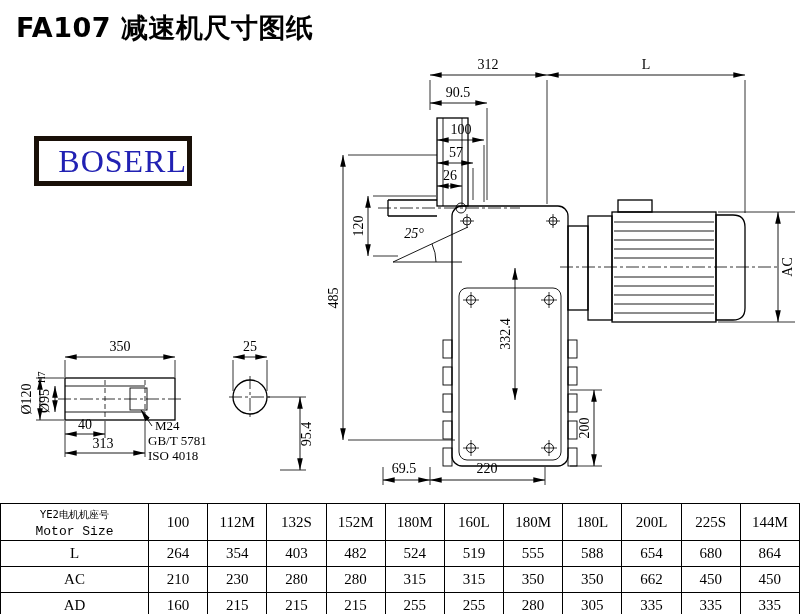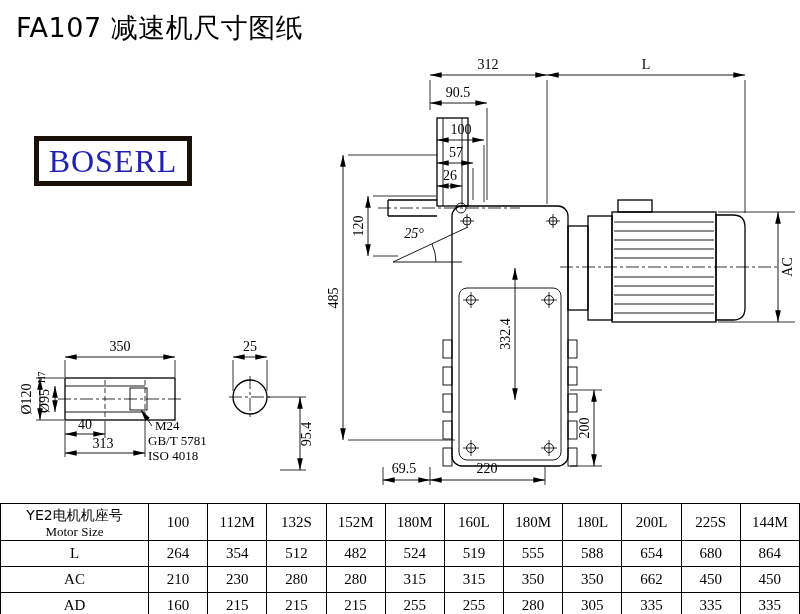--- a/index.html
+++ b/index.html
@@ -1,36 +1,36 @@
 <!DOCTYPE html>
 <html><head>
 <meta charset="utf-8">
 <style>
   html,body{margin:0;padding:0;}
   body{width:800px;height:614px;position:relative;background:#fff;overflow:hidden;font-family:"Liberation Serif",serif;}
-  .title{position:absolute;left:16px;top:10px;font-family:"DejaVu Sans",sans-serif;font-weight:normal;font-size:27px;color:#000;letter-spacing:0.5px;}
-  .logo{position:absolute;left:34px;top:136px;width:148px;height:40px;border:5px solid #191008;background:#fff;display:flex;align-items:center;justify-content:center;}
+  .title{position:absolute;left:16px;top:10px;font-family:"DejaVu Sans",sans-serif;font-weight:bold;font-size:27px;color:#000;letter-spacing:0.5px;}
+  .logo{position:absolute;left:34px;top:136px;width:148px;height:40px;border:5px solid #191008;background:#fff;display:flex;align-items:center;justify-content:flex-end;}
   .logo span{font-family:"Liberation Serif",serif;font-size:32px;color:#2121b3;letter-spacing:1px;}
   svg.draw{position:absolute;left:0;top:0;}
   .ln{stroke:#000;stroke-width:1.3;fill:none;}
   .thin{stroke:#000;stroke-width:0.9;fill:none;}
   .cl{stroke:#000;stroke-width:0.8;fill:none;stroke-dasharray:13 3 3 3;}
   .hid{stroke:#000;stroke-width:0.8;fill:none;stroke-dasharray:5 3;}
   .ext{stroke:#000;stroke-width:0.8;fill:none;}
   .dim{stroke:#000;stroke-width:0.9;fill:none;marker-start:url(#as);marker-end:url(#ae);}
   text.d{font:14px "Liberation Serif",serif;fill:#000;}
   text.ds{font:13px "Liberation Serif",serif;fill:#000;}
   text.sup{font:9.5px "Liberation Serif",serif;fill:#000;}
   table.tbl{position:absolute;left:0;top:503px;width:800px;border-collapse:collapse;table-layout:fixed;background:#fff;}
   .tbl th,.tbl td{border:1px solid #000;text-align:center;vertical-align:middle;padding:0;color:#000;font-weight:normal;}
   .tbl col.c0{width:148px;}
   .tbl thead th{height:36px;font-size:15px;font-family:"Liberation Serif",serif;}
   .tbl tbody td{height:25px;font-size:15px;font-family:"Liberation Serif",serif;}
-  .hcn{display:block;font-family:"DejaVu Sans",sans-serif;font-size:14px;line-height:18px;}
-  .hen{display:block;font-family:Liberation Serif, serif;font-size:13px;line-height:15px;}
+  .hcn{display:block;font-family:"DejaVu Sans",sans-serif;font-size:10px;line-height:18px;}
+  .hen{display:block;font-family:Liberation Mono, monospace;font-size:13px;line-height:15px;}
 </style>
 </head>
 <body>
 
 <div class="title">FA107 减速机尺寸图纸</div>
 
 <div class="logo">
   <span>BOSERL</span>
 </div>
 
@@ -266,21 +266,21 @@
       <th>200L</th>
       <th>225S</th>
       <th>144M</th>
     </tr>
   </thead>
   <tbody>
     <tr>
       <td>L</td>
       <td>264</td>
       <td>354</td>
-      <td>512</td>
+      <td>403</td>
       <td>482</td>
       <td>524</td>
       <td>519</td>
       <td>555</td>
       <td>588</td>
       <td>654</td>
       <td>680</td>
       <td>864</td>
     </tr>
     <tr>

